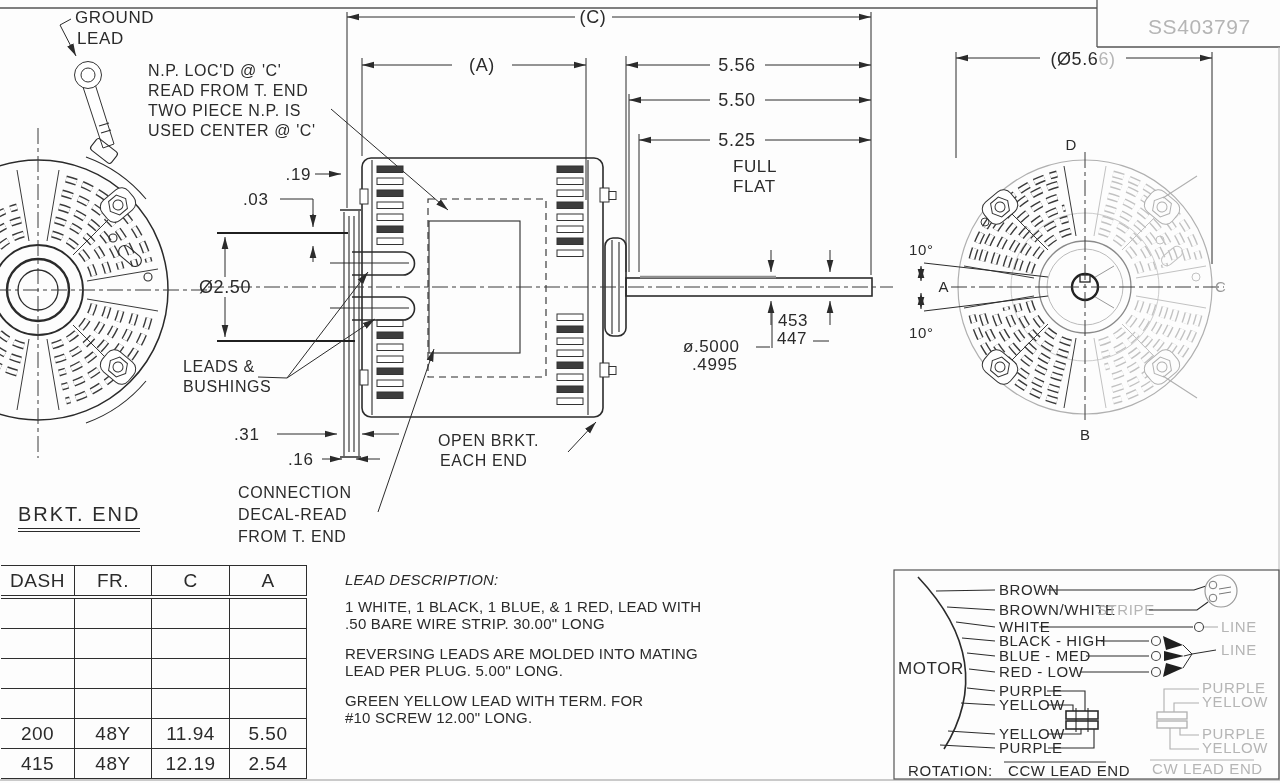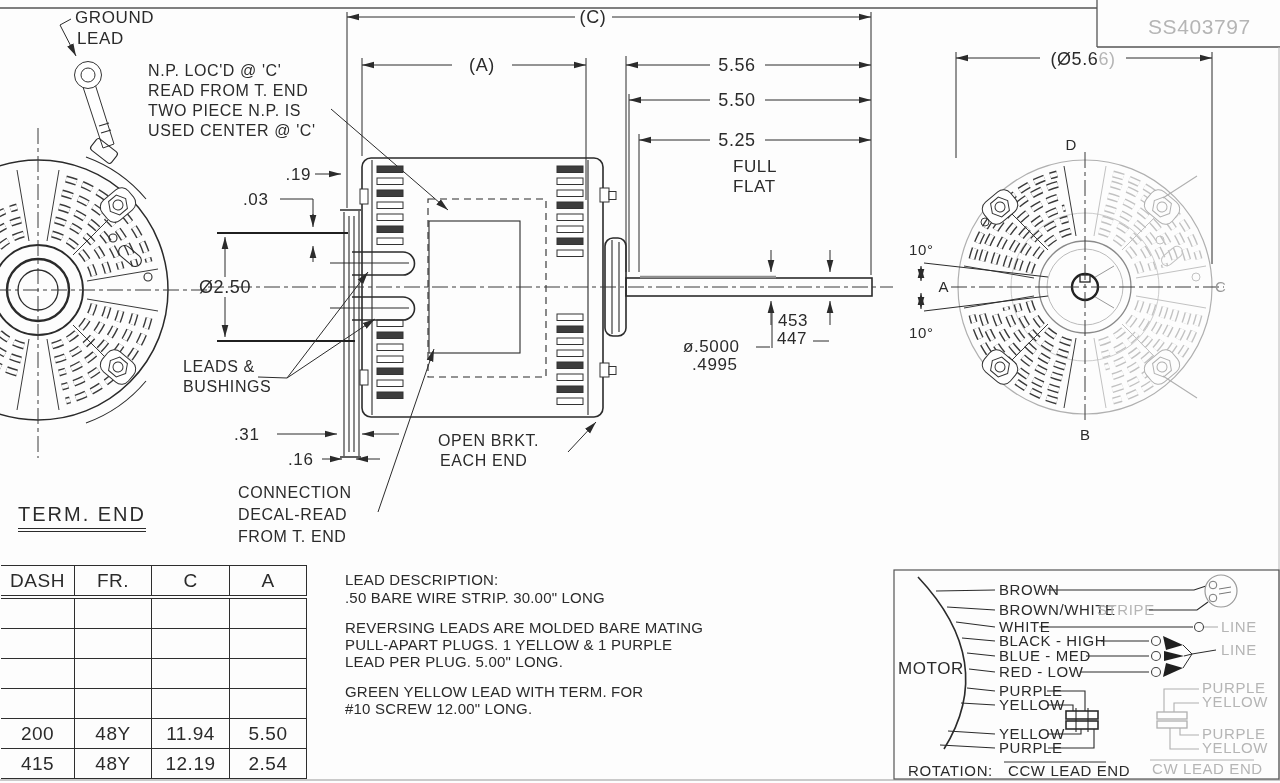--- a/index.html
+++ b/index.html
@@ -24,21 +24,21 @@
   .radl{stroke:#c2c2c2;stroke-width:1;fill:none;}
   
   .overlay{position:absolute;}
   #term-end{left:18px;top:503px;font-size:20px;letter-spacing:2px;border-bottom:4px double #2b2b2b;padding-bottom:2px;}
   #spec-table{border-collapse:collapse;table-layout:fixed;width:304px;}
   #spec-table td{border:1.6px solid #2e2e2e;height:29px;text-align:center;font-size:19px;letter-spacing:.5px;padding:0;}
   #spec-table tr.hdr td{border-bottom:4px double #2e2e2e;}
   #spec-table td:first-child{border-left:none;}
   #lead-desc{left:345px;top:571px;width:560px;font-size:15px;line-height:17px;letter-spacing:.2px;}
   #lead-desc .para{margin-bottom:13px;}
-  #lead-desc .title{margin-bottom:1px;}
+  #lead-desc .title{margin-bottom:10px;font-style:italic;}
 </style>
 </head>
 <body>
 
 <div id="sheet">
 
 <svg id="art" width="1280" height="783" viewBox="0 0 1280 783">
   <defs>
     <marker id="arw" viewBox="0 0 12 8" refX="11.5" refY="4" markerWidth="13" markerHeight="9" orient="auto-start-reverse" markerUnits="userSpaceOnUse">
       <path d="M0,0.8 L11.5,4 L0,7.2 z" fill="#2b2b2b"></path>
@@ -352,21 +352,21 @@
     <text x="1202" y="753" class="t15 faded">YELLOW</text>
 
     <text x="908" y="776" class="t15">ROTATION:</text>
     <line x1="1004" y1="762" x2="1106" y2="762" stroke="#333" stroke-width="1"></line>
     <text x="1008" y="776" class="t15">CCW LEAD END</text>
     <line x1="1150" y1="760" x2="1254" y2="760" stroke="#b0b0b0" stroke-width="1"></line>
     <text x="1152" y="774" class="t15 faded">CW LEAD END</text>
   </g>
 </svg>
 
-<div id="term-end" class="overlay">TERM. END</div>
+<div id="term-end" class="overlay">BRKT. END</div>
 
 <table id="spec-table" class="overlay" style="left:1px;top:565px;">
   <tbody>
         <tr class="hdr">
     <td style="width:73px">DASH</td>
     <td style="width:76px">FR.</td>
     <td style="width:77px">C</td>
     <td style="width:76px">A</td>
   </tr>
   <tr>
@@ -404,25 +404,25 @@
           <td>48Y</td>
           <td>12.19</td>
           <td>2.54</td>
   </tr>
 </tbody>
     </table>
 
 <div id="lead-desc" class="overlay">
   <div class="title">LEAD DESCRIPTION:</div>
   <div class="para">
+    <div>1 WHITE, 1 BLACK, 1 BLUE, &amp; 1 RED, LEAD WITH</div>
     <div>.50 BARE WIRE STRIP. 30.00" LONG</div>
   </div>
   <div class="para">
-    <div>REVERSING LEADS ARE MOLDED BARE MATING</div>
-    <div>PULL-APART PLUGS. 1 YELLOW &amp; 1 PURPLE</div>
+    <div>REVERSING LEADS ARE MOLDED INTO MATING</div>
     <div>LEAD PER PLUG. 5.00" LONG.</div>
   </div>
   <div class="para">
     <div>GREEN YELLOW LEAD WITH TERM. FOR</div>
     <div>#10 SCREW 12.00" LONG.</div>
   </div>
 </div>
 
 </div>
 

